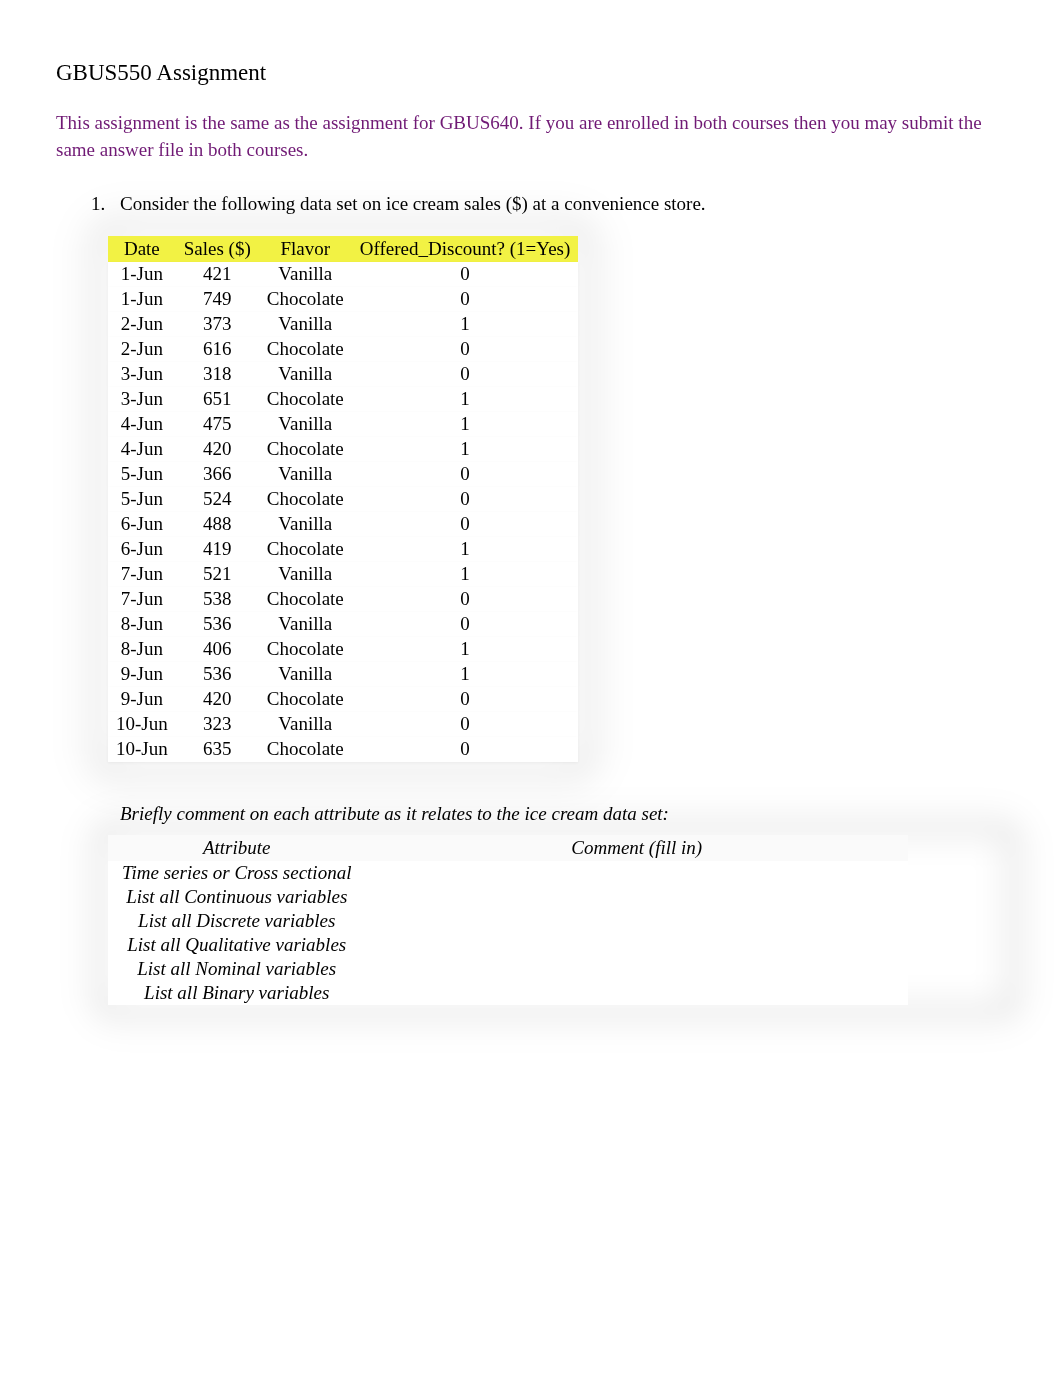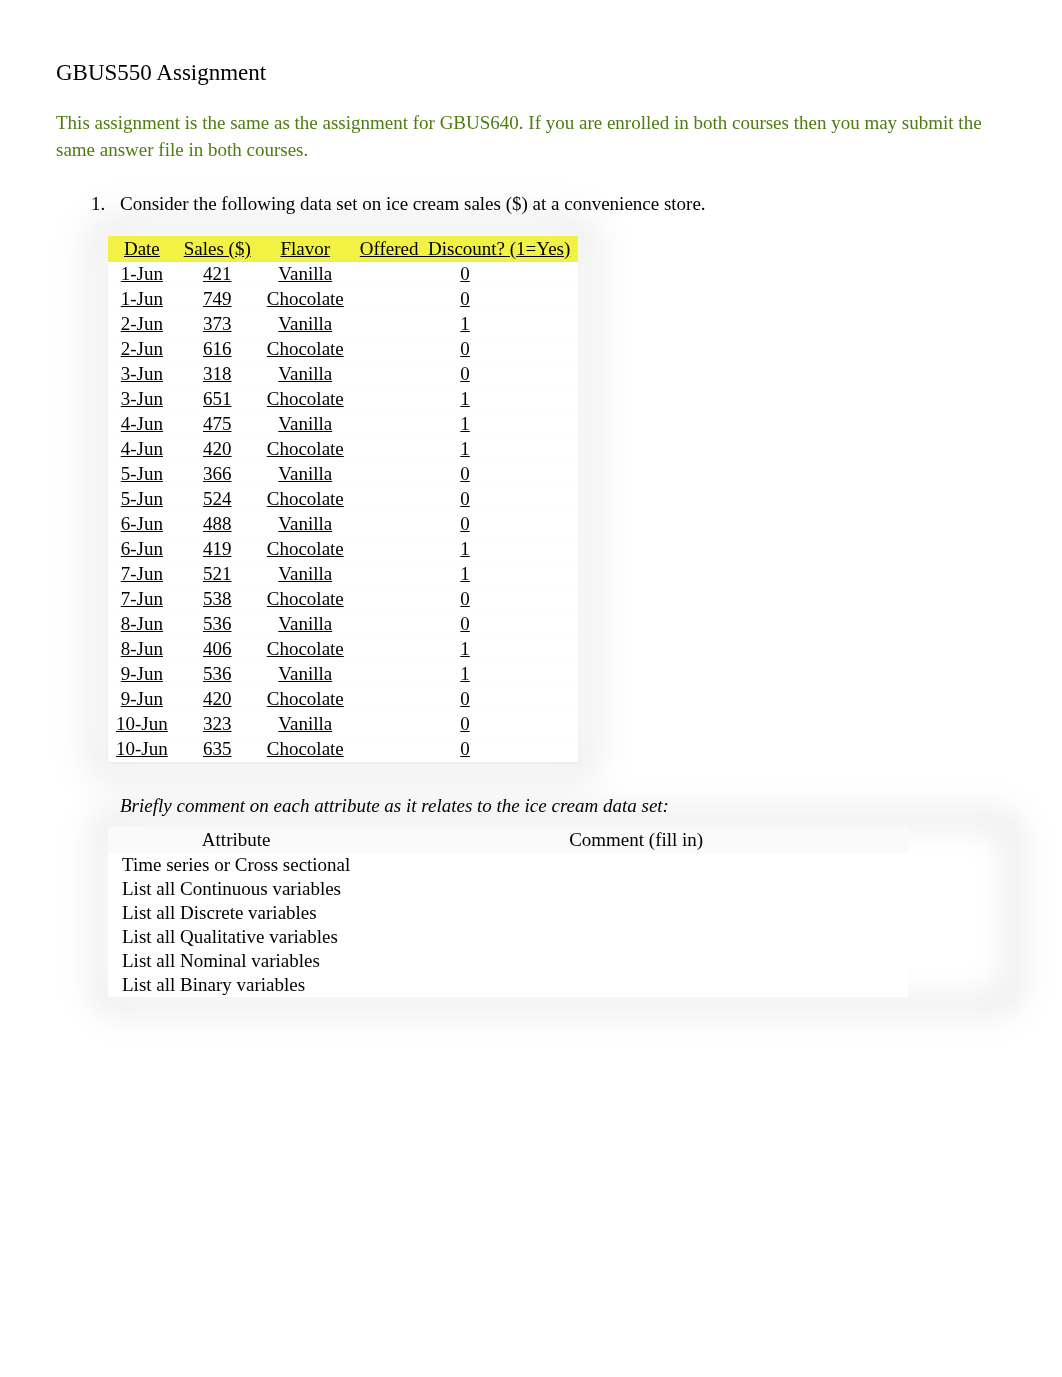--- a/index.html
+++ b/index.html
@@ -12,42 +12,41 @@
       background: #fff;
       margin: 0;
       padding: 60px 56px;
       width: 1062px;
     }
     .title {
       font-size: 23px;
       margin-bottom: 24px;
     }
     .notice {
-      color: #4d7c0f;
+      color: #701a75;
       margin-bottom: 28px;
       line-height: 1.4;
     }
     .list {
       padding-left: 54px;
       margin: 0;
     }
     .list-item {
       padding-left: 10px;
       margin-bottom: 24px;
     }
     .question-text {
       margin-bottom: 18px;
       line-height: 1.4;
     }
     .table-wrap {
       position: relative;
       display: inline-block;
       margin-left: -12px;
-      margin-bottom: 28px;
-      text-decoration: underline;
+      margin-bottom: 36px;
     }
     .blur-shadow {
       position: absolute;
       inset: -12px;
       background: radial-gradient(ellipse at center, rgba(0,0,0,0.0) 55%, rgba(0,0,0,0.0) 100%);
       box-shadow: 0 0 30px 8px rgba(0,0,0,0.10) inset, 0 0 30px 8px rgba(0,0,0,0.08);
       filter: blur(14px);
       border-radius: 16px;
       pointer-events: none;
       z-index: 0;
@@ -75,41 +74,42 @@
       box-shadow: 0 1px 3px rgba(0,0,0,0.05);
     }
     .comment-prompt {
       margin-bottom: 10px;
       font-style: italic;
     }
     .attr-wrap {
       position: relative;
       display: block;
       margin-left: -12px;
+      font-style: italic;
     }
     table.attr-table {
       border-collapse: collapse;
       width: 800px;
       position: relative;
       z-index: 1;
       background: #fff;
     }
     table.attr-table th {
       font-weight: normal;
       padding: 2px 14px;
       text-align: center;
       white-space: nowrap;
       background: #fafafa;
     }
     table.attr-table th.center {
       text-align: center;
     }
     table.attr-table td {
       padding: 1px 14px;
-      text-align: left;
+      text-align: center;
       white-space: nowrap;
       background: #fff;
     }
     table.attr-table td.comment-cell {
       width: 100%;
       background: #fff;
     }
     .attr-blur {
       position: absolute;
       inset: -10px;

